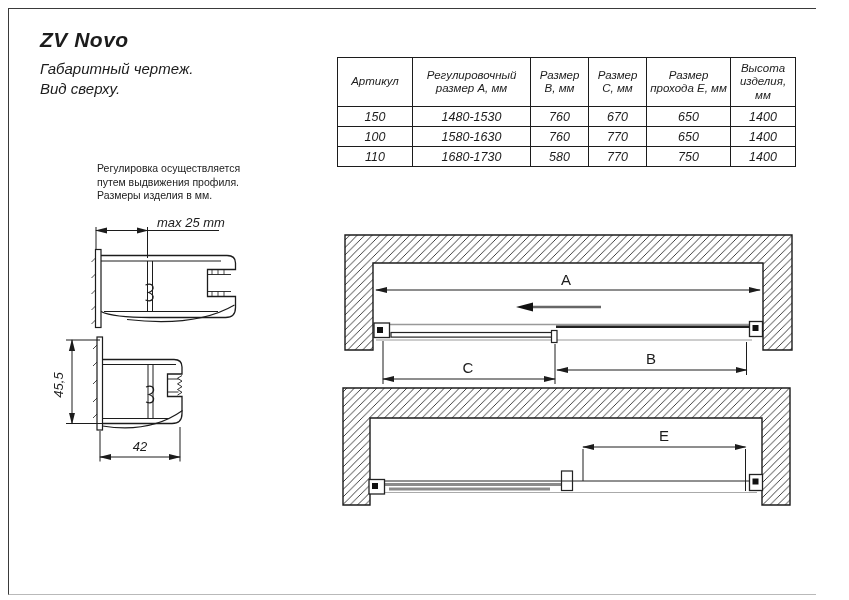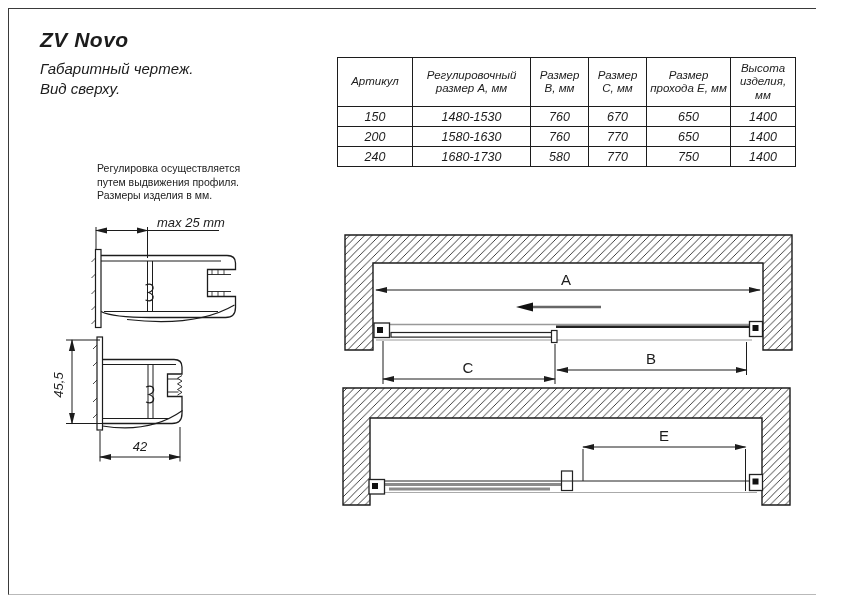--- a/index.html
+++ b/index.html
@@ -78,29 +78,29 @@
     <tbody>
       <tr>
         <td>150</td>
         <td>1480-1530</td>
         <td>760</td>
         <td>670</td>
         <td>650</td>
         <td>1400</td>
       </tr>
       <tr>
-        <td>200</td>
+        <td>100</td>
         <td>1580-1630</td>
         <td>760</td>
         <td>770</td>
         <td>650</td>
         <td>1400</td>
       </tr>
       <tr>
-        <td>240</td>
+        <td>110</td>
         <td>1680-1730</td>
         <td>580</td>
         <td>770</td>
         <td>750</td>
         <td>1400</td>
       </tr>
     </tbody>
   </table>
 
   <svg class="canvas" width="849" height="600" viewBox="0 0 849 600">

